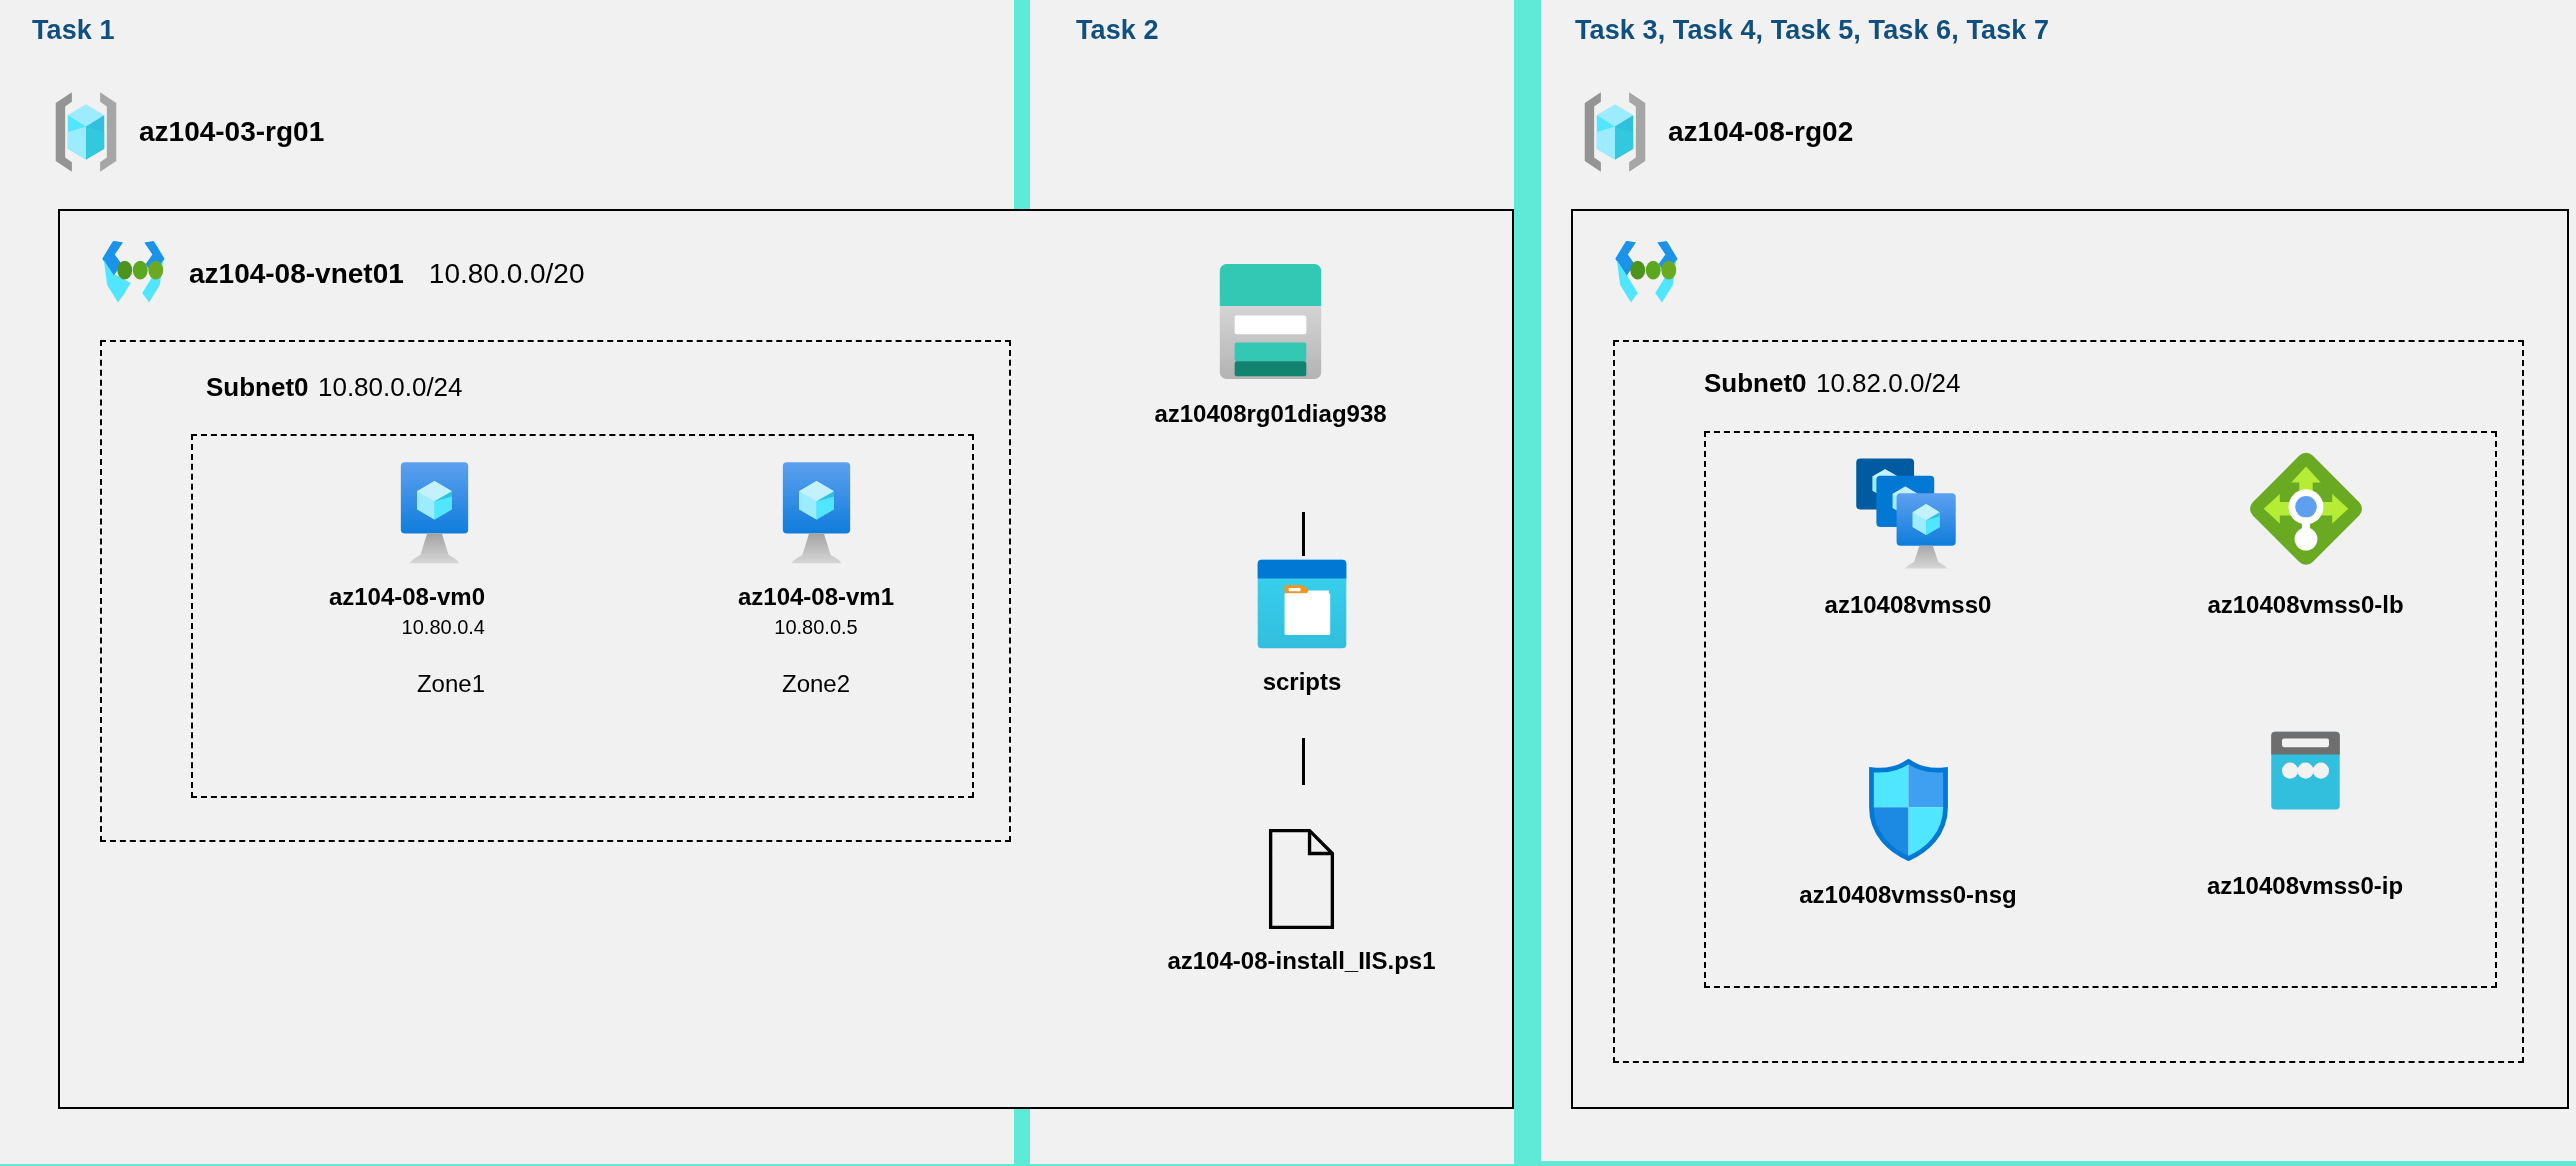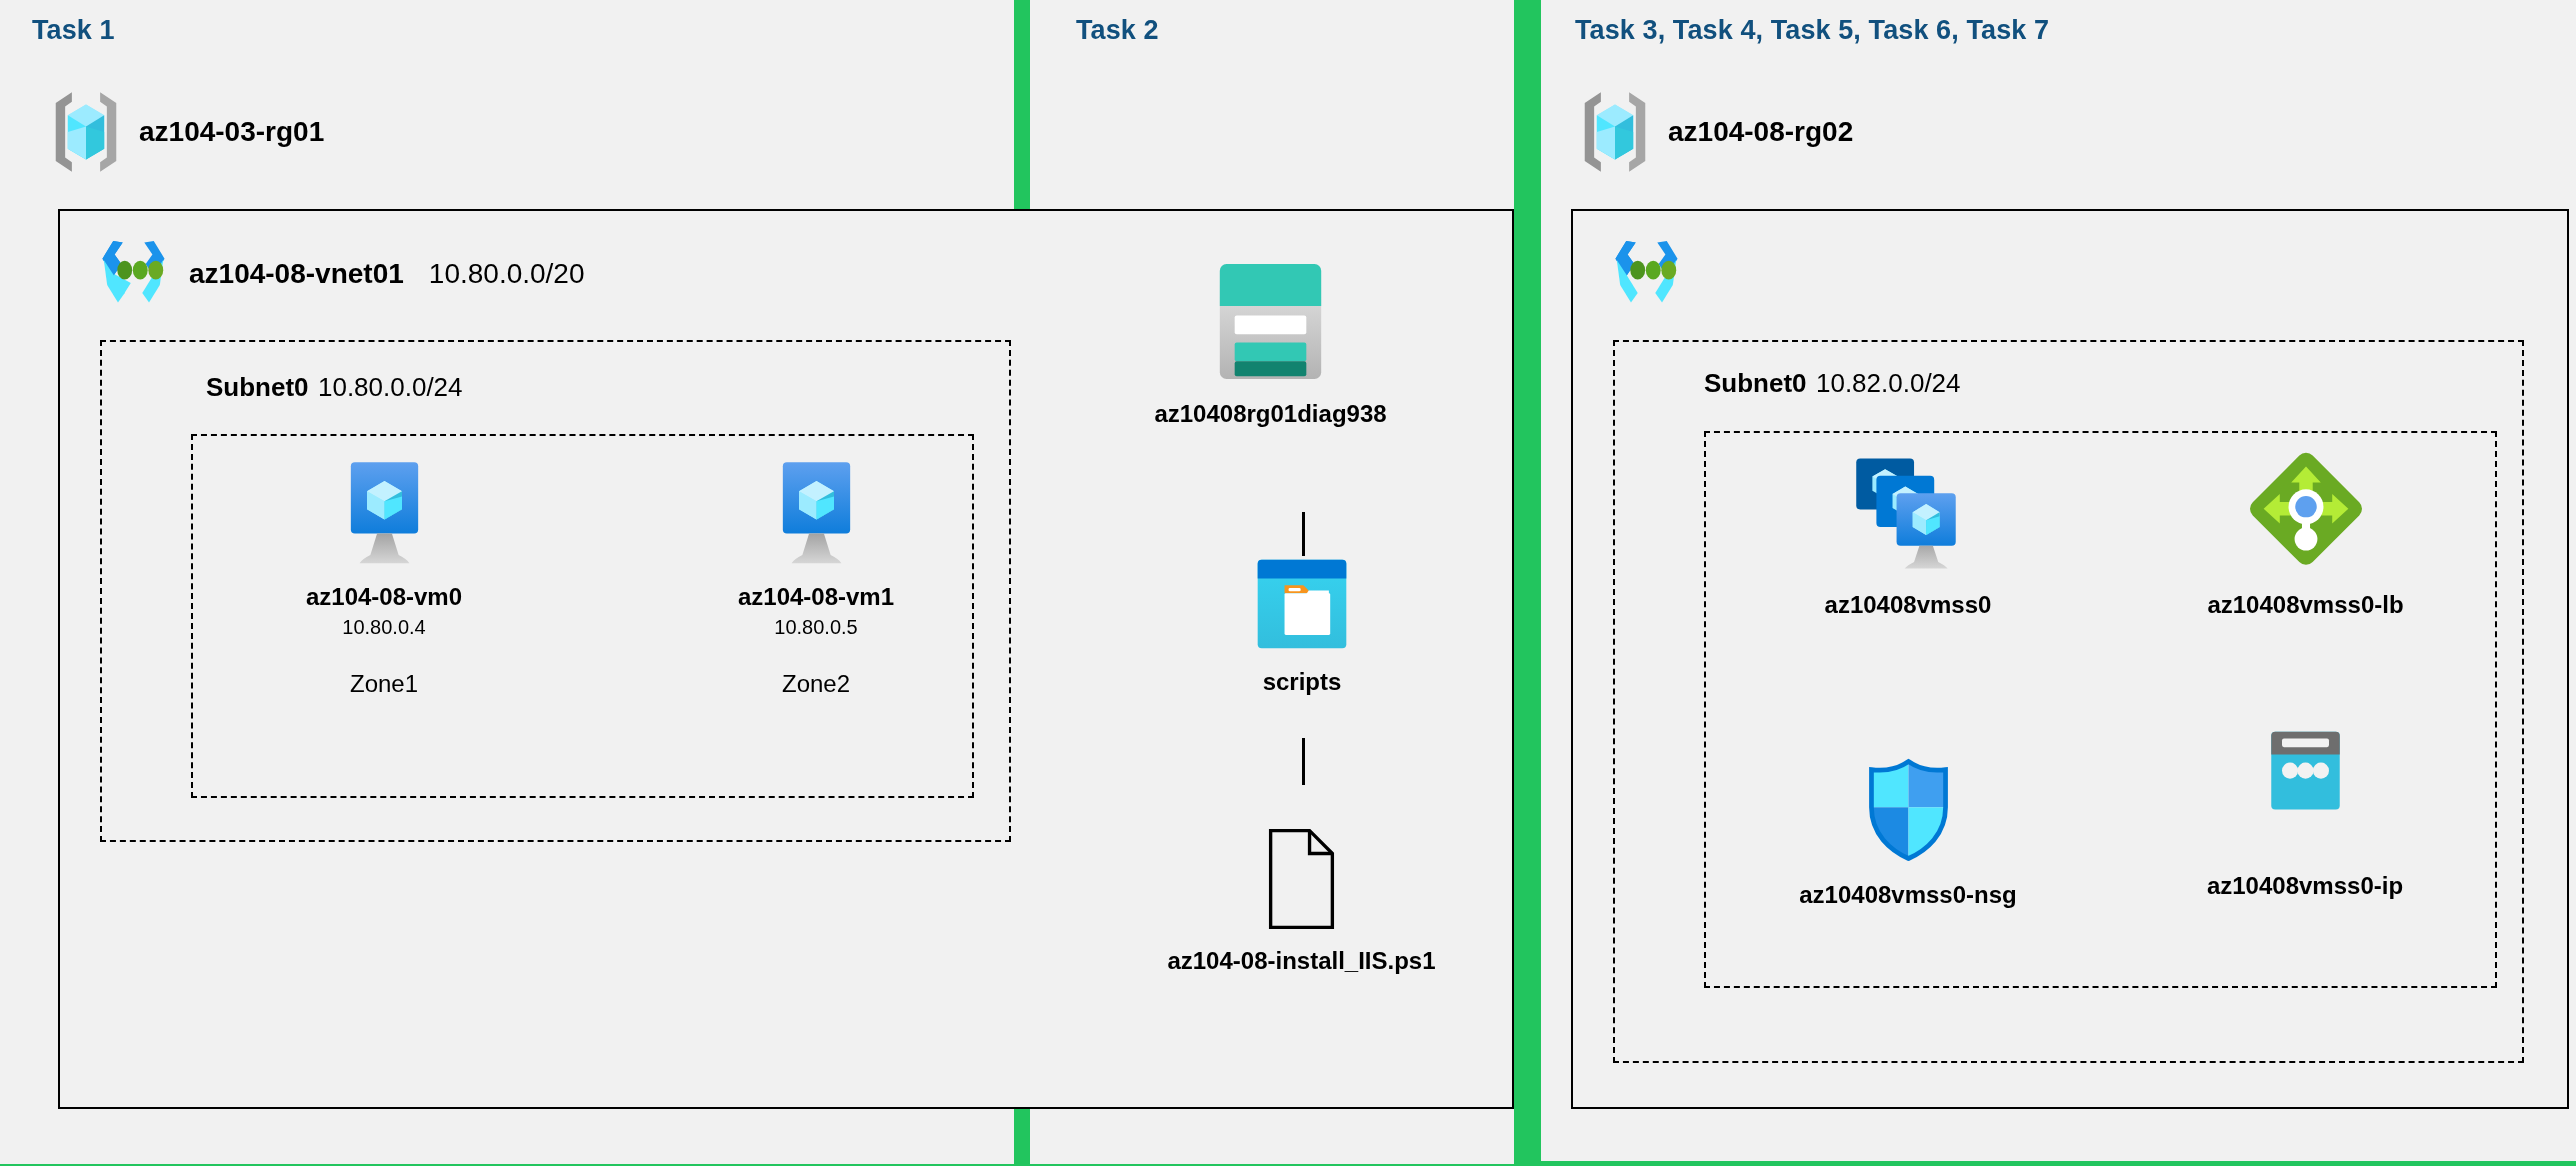--- a/index.html
+++ b/index.html
@@ -1,17 +1,17 @@
 <!DOCTYPE html>
 <html style="font-size:10.8px"><head>
 <meta charset="utf-8">
 <style>
   html,body{margin:0;padding:0;background:#ffffff;}
   body{font-family:"Liberation Sans",sans-serif;color:#000;}
-  #canvas{position:relative;width:2576px;height:1166px;background:#22c55e;overflow:hidden;}
+  #canvas{position:relative;width:2576px;height:1166px;background:#5eead4;overflow:hidden;}
 
   
   .panel{position:absolute;background:#f1f1f1;}
   #panel-task1{left:0;top:0;width:1014px;height:1164px;}
   #panel-task2{left:1030px;top:0;width:484px;height:1164px;}
   #panel-task3{left:1541px;top:0;width:1035px;height:1161px;}
 
   .task-title{position:absolute;color:#11507e;font-weight:bold;font-size:27px;
               letter-spacing:0.1px;white-space:nowrap;}
 
@@ -87,21 +87,21 @@
     <span><span class="vnet-name">az104-08-vnet01</span><span class="vnet-cidr">10.80.0.0/20</span></span>
   </div>
 
   <div class="dash-box" style="left:100px;top:340px;width:911px;height:502px;"></div>
   <div class="subnet-head" style="left:206px;top:372px;">
     <span class="subnet-name">Subnet0</span><span class="subnet-cidr">10.80.0.0/24</span>
   </div>
 
   <div class="dash-box" style="left:191px;top:434px;width:783px;height:364px;"></div>
 
-  <div class="node" style="left:283px;top:458px;width:202px;">
+  <div class="node" style="left:283px;top:458px;width:202px;align-items:flex-end;">
     <span>
       <svg width="101" height="108" viewBox="0 0 150 160">
         <defs>
           <linearGradient id="vmg0" x1="0" y1="0" x2="0" y2="1">
             <stop offset="0%" stop-color="#5ea0ef"></stop>
               <stop offset="100%" stop-color="#0f7ddb"></stop>
           </linearGradient>
           <linearGradient id="vms0" x1="0" y1="0" x2="0" y2="1">
             <stop offset="0%" stop-color="#a3a3a3"></stop>
               <stop offset="100%" stop-color="#d6d6d6"></stop>

